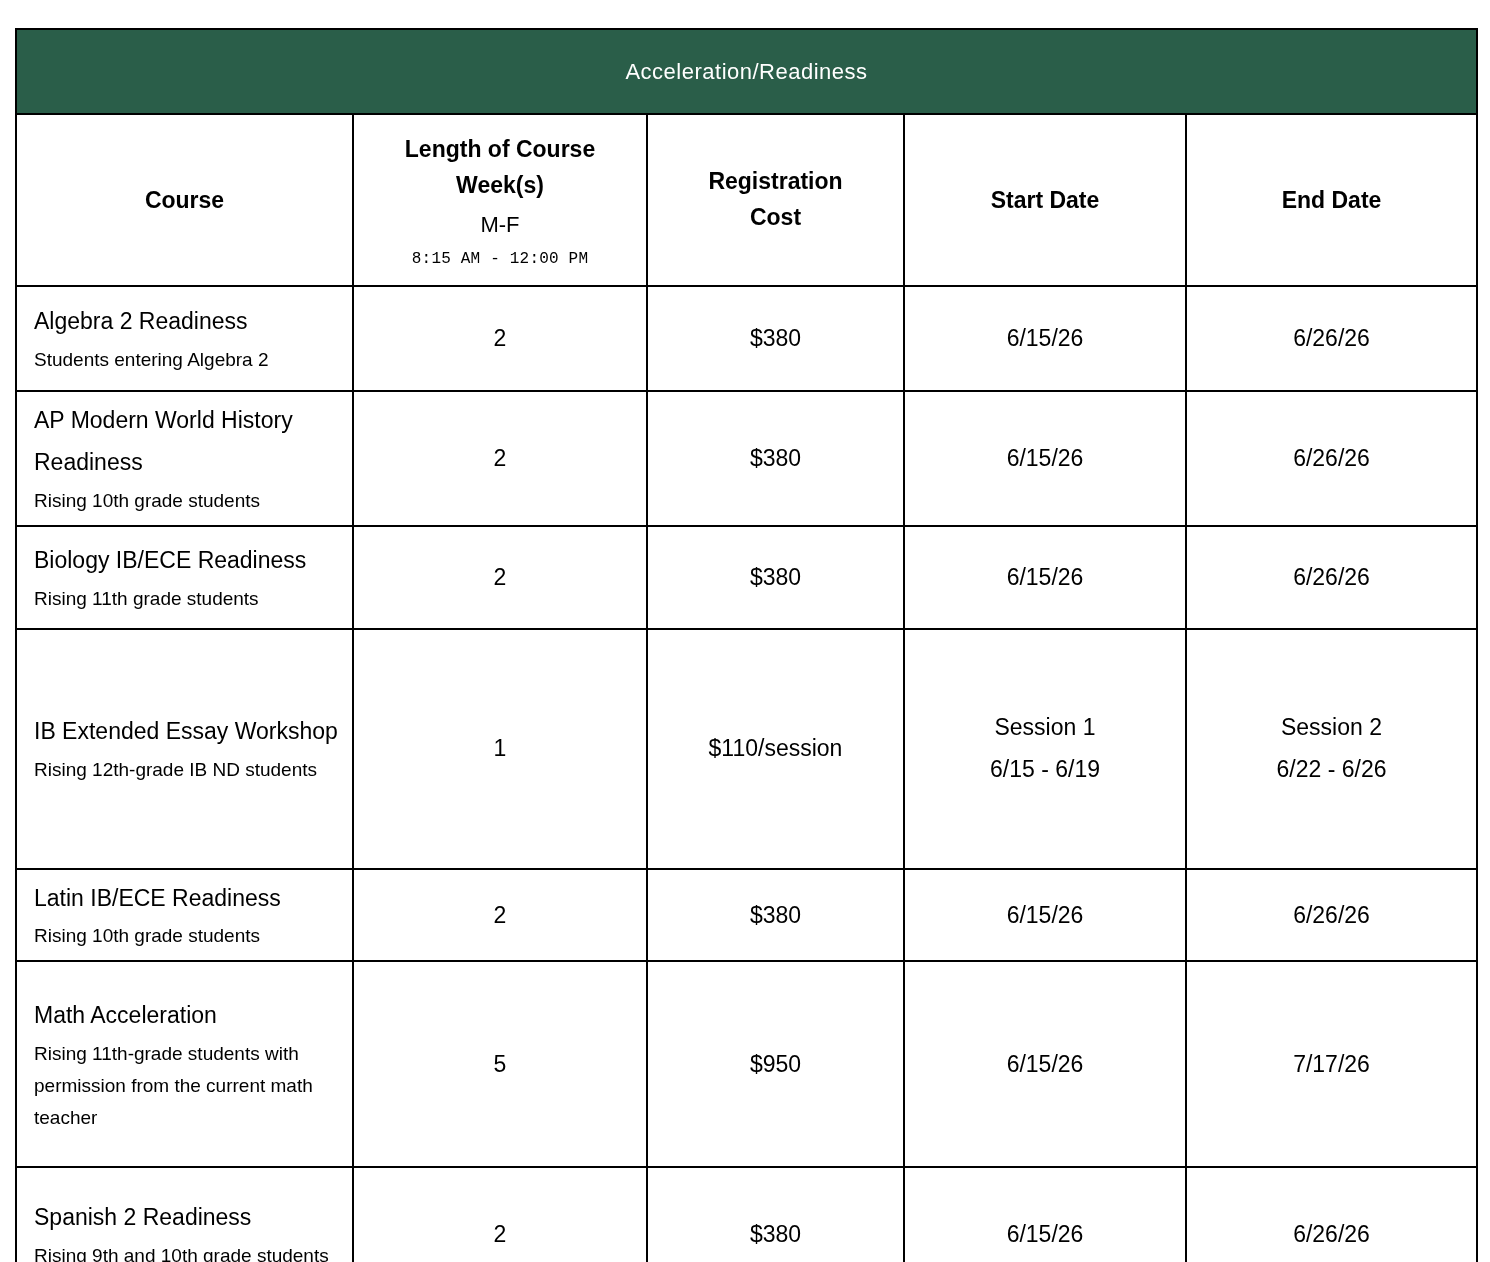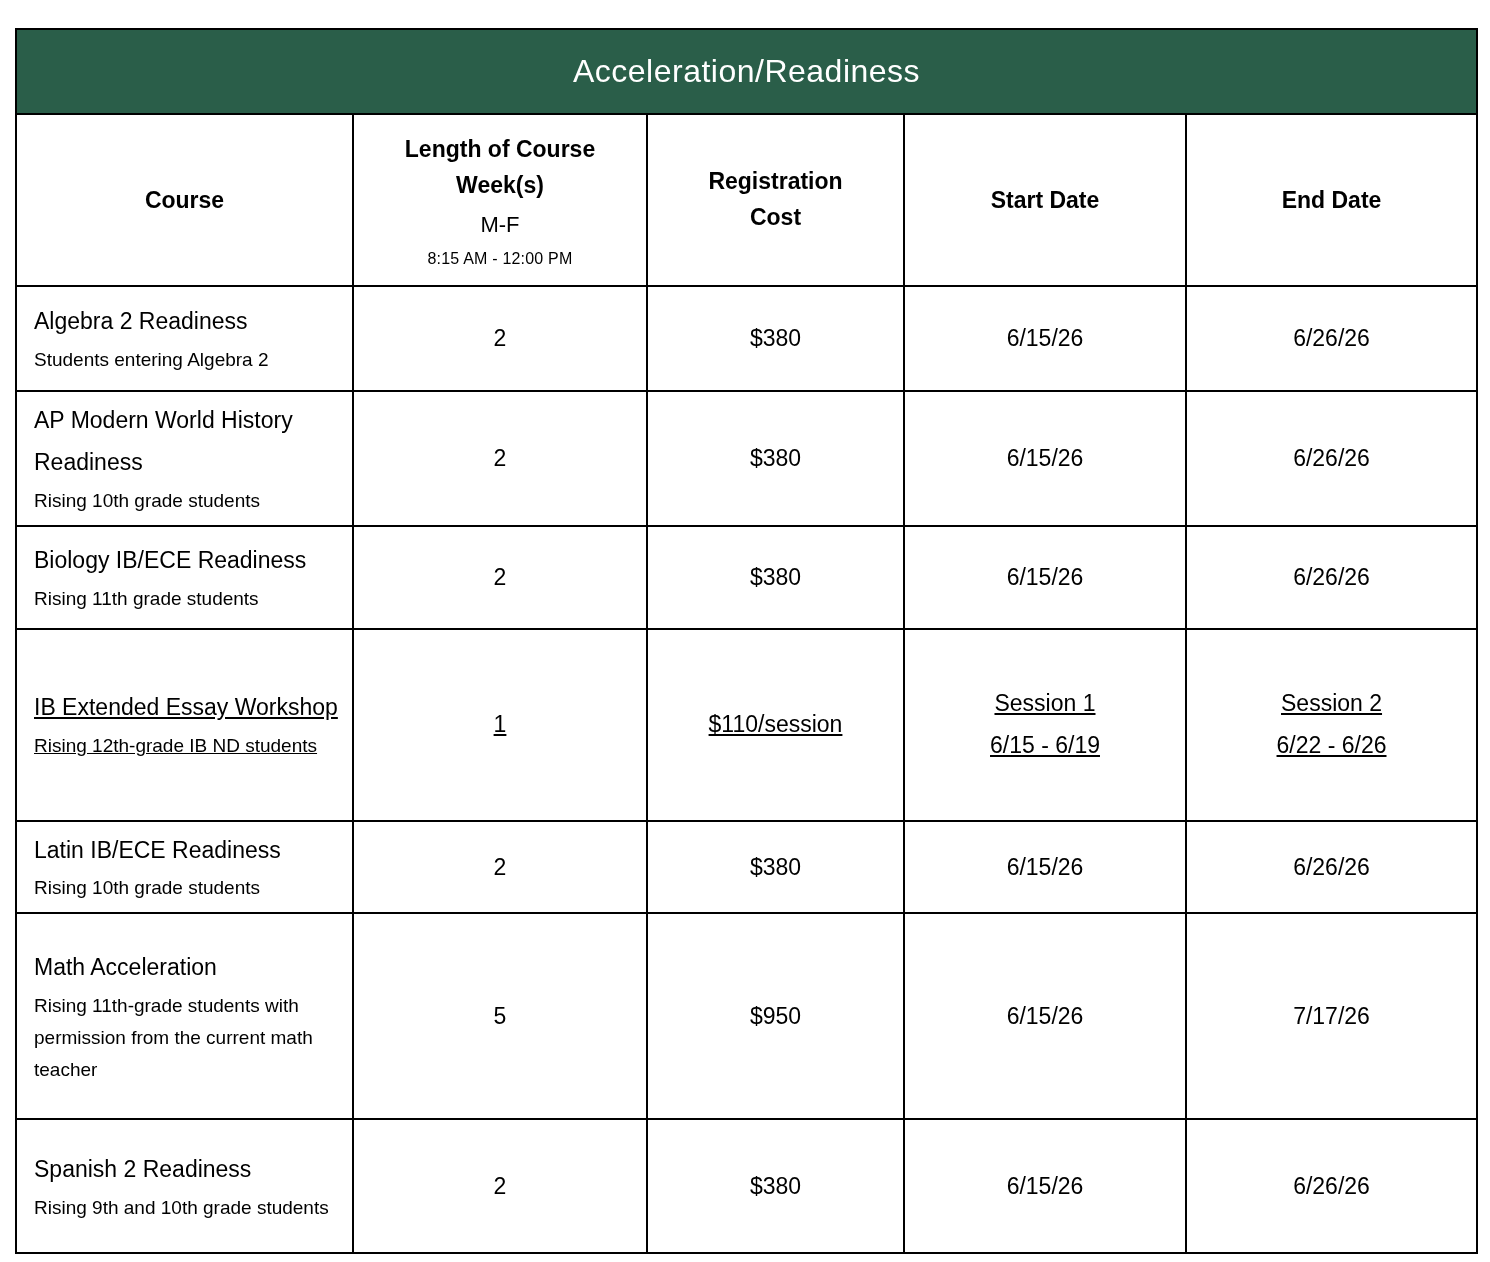--- a/index.html
+++ b/index.html
@@ -24,39 +24,39 @@
   col.c-length { width: 294px; }
   col.c-cost   { width: 257px; }
   col.c-start  { width: 282px; }
   col.c-end    { width: 291px; }
 
   
   tr.title-row { height: 85px; }
   th.title-bar {
     background: var(--header-bg, #2A5E49);
     color: var(--header-text, #FFFFFF);
-    font-size: 32px;
+    font-size: 22px;
     font-weight: 400;
     letter-spacing: 0.5px;
     text-align: center;
     vertical-align: middle;
   }
 
   
   tr.head-row { height: 172px; }
   tr.head-row th {
     vertical-align: middle;
     text-align: center;
     font-weight: 700;
     font-size: 23px;
   }
   .h-wrap-190 { max-width: 200px; margin: 0 auto; line-height: 1.55; }
   .h-wrap-150 { max-width: 160px; margin: 12px auto; line-height: 1.55; }
   .h-days { font-weight: 400; font-size: 22px; margin-top: 8px; text-align: center; }
-  .h-time { font-weight: 400; font-size: 16px; margin-top: 12px; letter-spacing: 0.2px; }
+  .h-time { font-weight: 400; font-size: 16px; margin-top: 12px; letter-spacing: 0.2px; font-family: Liberation Mono, monospace; }
 
   
   td.course-cell {
     text-align: left;
     vertical-align: middle;
     padding: 8px 12px 8px 17px;
   }
   .course-title { font-size: 23px; line-height: 1.82; font-weight: 400; }
   .course-audience { font-size: 19px; line-height: 1.68; font-weight: 400; margin-top: 1px; }
 
@@ -65,21 +65,21 @@
     vertical-align: middle;
     font-size: 23px;
     font-weight: 400;
     padding: 4px;
   }
   .stack { line-height: 1.8; }
 
   tr.r0 { height: 105px; }
   tr.r1 { height: 114px; }
   tr.r2 { height: 103px; }
-  tr.r3 { height: 192px; text-decoration: underline; }
+  tr.r3 { height: 240px; }
   tr.r4 { height: 81px; }
   tr.r5 { height: 206px; margin-top: 32px; }
   tr.r6 { height: 134px; border-radius: 27px; }
 </style>
 </head>
 <body>
 
 <div class="wrap">
   <table class="courses">
     <colgroup>

